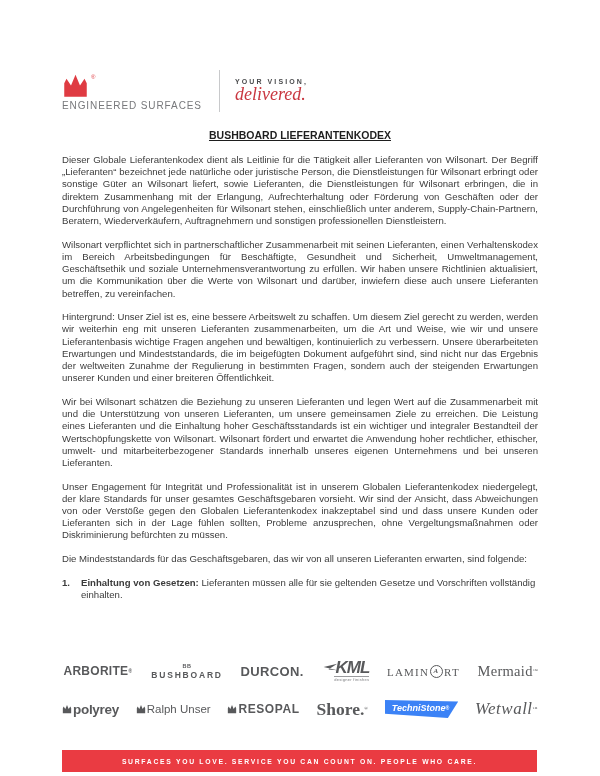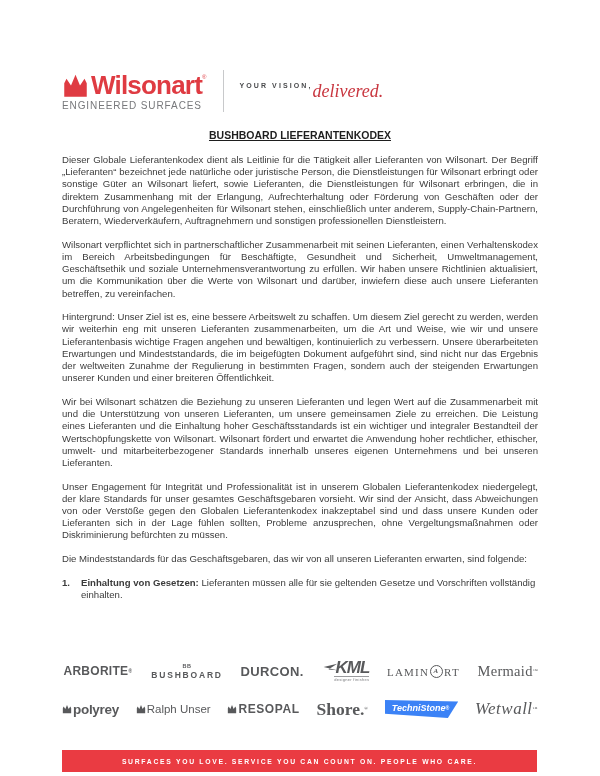--- a/index.html
+++ b/index.html
@@ -11,21 +11,21 @@
 
   
   .header { display:flex; align-items:center; margin-top:70px; }
   .logo-block { display:flex; flex-direction:column; }
   .logo-row { display:flex; align-items:flex-start; }
   .w-icon { width:27px; height:27px; margin-right:2px; }
   .brand-name { color:#DF3B42; font-size:26px; font-weight:bold; letter-spacing:-0.8px; line-height:27px; }
   .brand-reg { color:#DF3B42; font-size:6px; vertical-align:top; line-height:10px; }
   .brand-sub { color:#77787B; font-size:10px; letter-spacing:0.9px; margin-top:1px; }
   .divider { width:1px; height:42px; background:#C8C9CB; margin:0 15px 0 17px; }
-  .tagline { display:flex; flex-direction:row; }
+  .tagline { display:flex; flex-direction:column; }
   .tagline-top { font-size:7px; font-weight:bold; letter-spacing:2.1px; color:#4A4B4D; }
   .tagline-bottom { font-family:"Liberation Serif", serif; font-style:italic; color:#C93740; font-size:18px; line-height:19px; }
 
   
   .title {
     text-align:center; font-size:10.5px; font-weight:bold; color:#1E1E1E;
     text-decoration:underline; margin:17px 0 13px 0;
   }
   .para {
     font-size:9.6px; line-height:12.2px; text-align:justify; color:#3C3C3C;
@@ -84,21 +84,20 @@
 
 <div class="doc">
   <div class="content">
 
     <div class="header">
       <div class="logo-block">
         <div class="logo-row">
           <svg class="w-icon" viewBox="0 0 24 24">
             <polygon points="2,22 2,10 4,6 8,12 12,2.5 16,12 20,6 22,10 22,22" fill="#DF3B42"></polygon>
           </svg>
-          <span class="brand-name">Wilsonart</span>
           <span class="brand-reg">®</span>
         </div>
         <div class="brand-sub">ENGINEERED SURFACES</div>
       </div>
       <div class="divider"></div>
       <div class="tagline">
         <span class="tagline-top">YOUR VISION,</span>
         <span class="tagline-bottom">delivered.</span>
       </div>
     </div>

